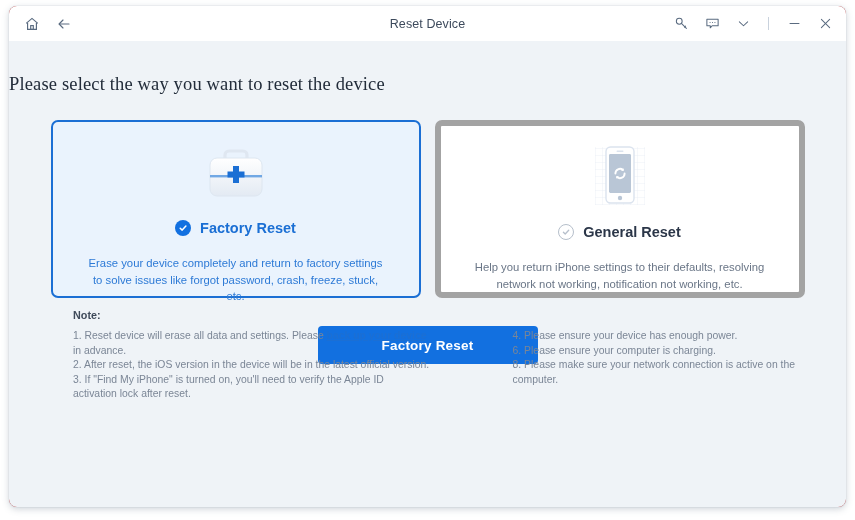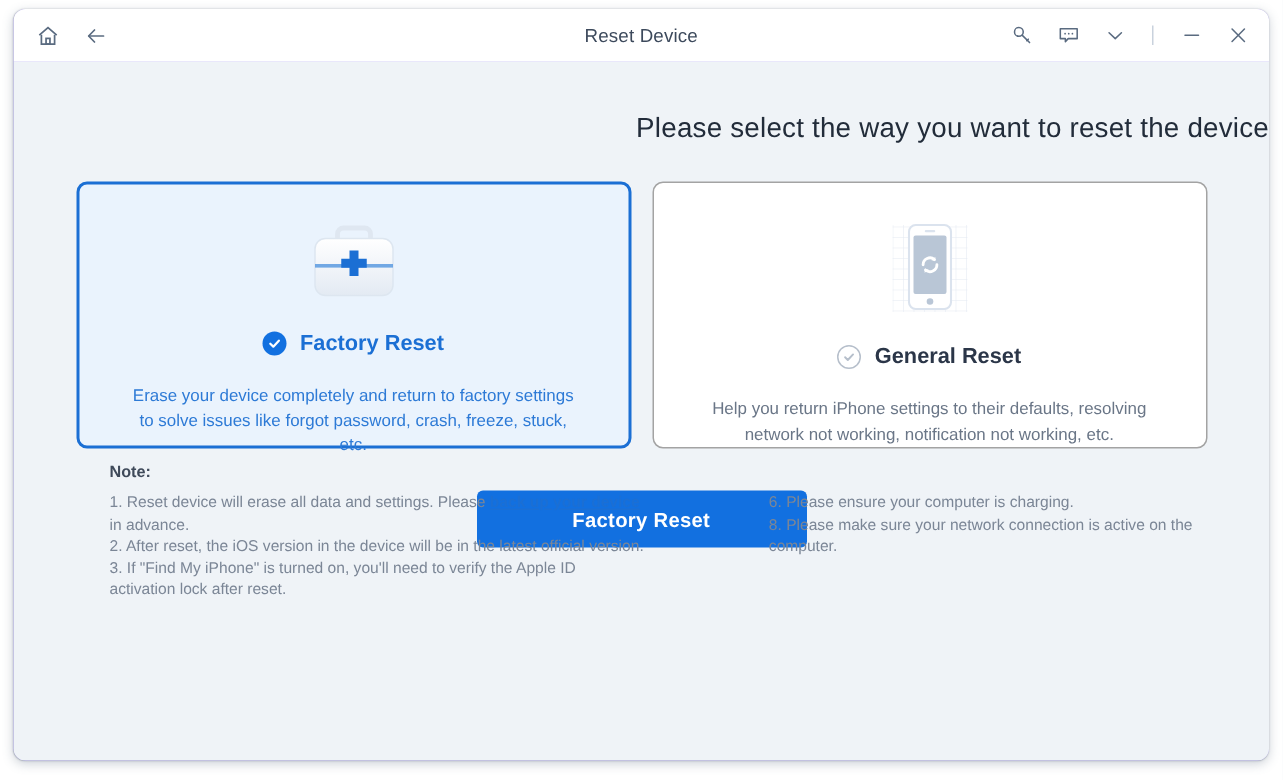--- a/index.html
+++ b/index.html
@@ -11,21 +11,21 @@
     font-family: "Liberation Sans", sans-serif;
     overflow: hidden;
   }
 
   #app-window {
     position: absolute;
     left: 9px;
     top: 6px;
     width: 837px;
     height: 501px;
-    background: #c4b5fd;
+    background: #b91c1c;
     border-radius: 8px;
     box-shadow: 0 2px 7px rgba(90, 105, 125, 0.30),
                 0 0 1px rgba(60, 75, 95, 0.45);
     overflow: hidden;
     display: flex;
     flex-direction: column;
   }
 
   
   #title-bar {
@@ -77,25 +77,26 @@
   }
 
   
   #content {
     flex: 1 1 auto;
     background: #eff3f7;
     position: relative;
   }
 
   #page-heading {
-    text-align: right;
+    text-align: left;
     font-size: 18.5px;
     color: #222c3a;
     padding-top: 33px;
     letter-spacing: .15px;
+    font-family: Liberation Serif, serif;
   }
 
   
   #cards {
     display: flex;
     justify-content: center;
     gap: 14px;
     margin-top: 25px;
   }
   .card {
@@ -108,21 +109,21 @@
     align-items: center;
     cursor: pointer;
     position: relative;
   }
   .card.selected {
     background: #eaf3fd;
     border: 2px solid #1b6fd4;
   }
   .card.unselected {
     background: #ffffff;
-    border: 1px solid #a3a3a3;
+    border: 6px solid #a3a3a3;
     justify-content: flex-end;
   }
 
   .card-art {
     height: 80px;
     margin-top: 15px;
     display: flex;
     align-items: center;
     justify-content: center;
   }
@@ -359,20 +360,21 @@
 
         <div id="note-col-left">
           <div class="note-line">
             <span>1. Reset device will erase all data and settings. Please </span><span id="backup-link">back up your device</span><span> in advance.</span>
           </div>
           <div class="note-line">2. After reset, the iOS version in the device will be in the latest official version.</div>
           <div class="note-line">3. If "Find My iPhone" is turned on, you'll need to verify the Apple ID activation lock after reset.</div>
         </div>
 
         <div id="note-col-right">
+          <div class="note-line">4. Please ensure your device has enough power.</div>
           <div class="note-line">6. Please ensure your computer is charging.</div>
           <div class="note-line">8. Please make sure your network connection is active on the computer.</div>
         </div>
 
       </div>
     </div>
 
   </div>
 </div>
 

